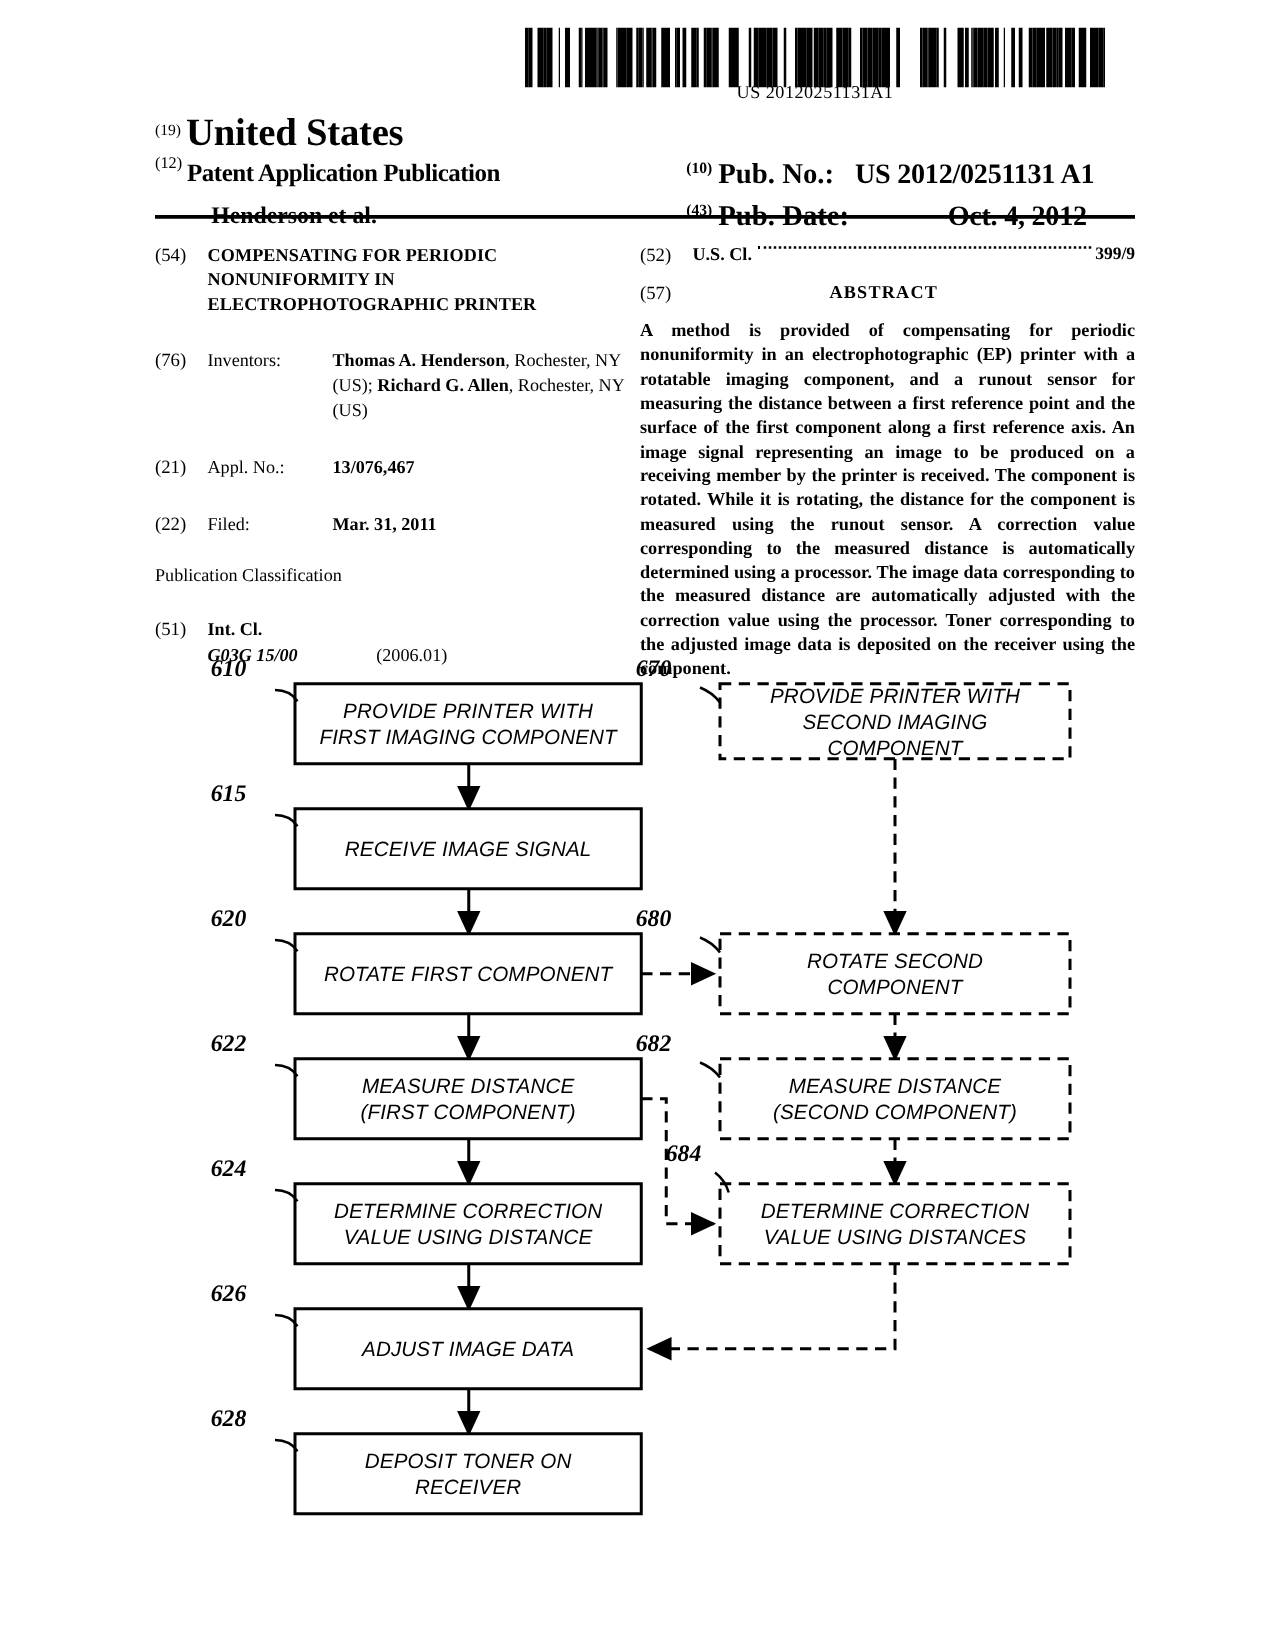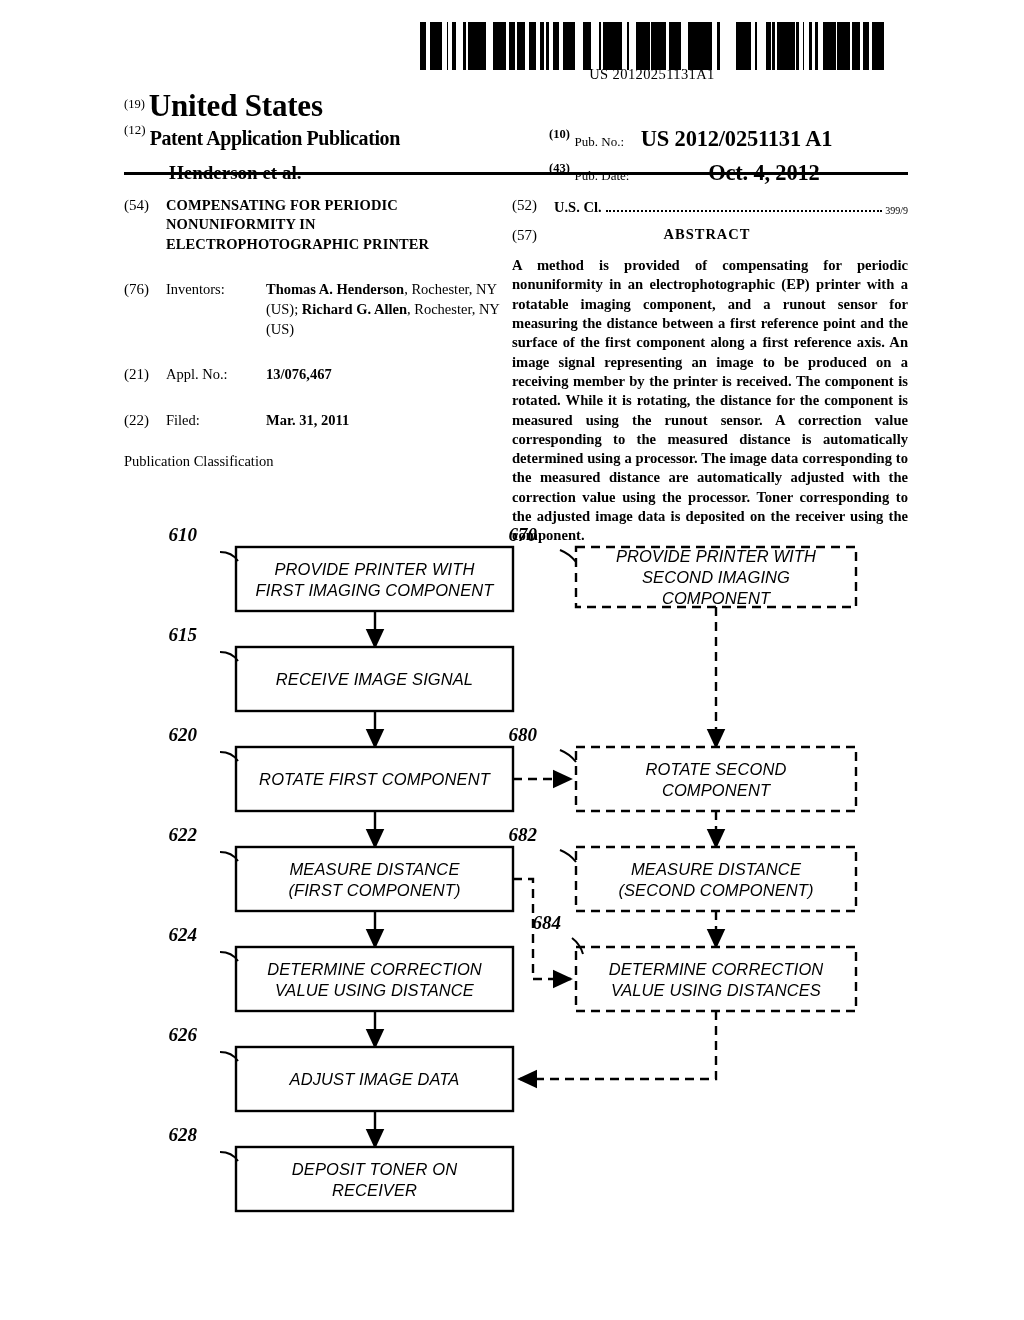--- a/index.html
+++ b/index.html
@@ -89,21 +89,21 @@
     font-weight: bold;
   }
   #pub-date-row {
     position: absolute;
     left: 425px;
     top: 72px;
     white-space: nowrap;
     font-size: 19px;
     font-weight: bold;
   }
-  .pub-label { font-size: 13px; font-weight: normal; }
+  .pub-label { font-size: 23px; font-weight: bold; }
   .pub-value {
     font-size: 22.5px;
     font-weight: bold;
     letter-spacing: -0.2px;
   }
   #pub-no-value { margin-left: 12px; }
   #pub-date-value { margin-left: 74px; }
 
   
   #header-rule {
@@ -183,31 +183,31 @@
     font-weight: bold;
     font-style: italic;
     width: 135px;
     flex: none;
   }
   #intcl-year { font-weight: normal; }
 
   
   #uscl-block {
     display: flex;
-    align-items: flex-end;
+    align-items: flex-start;
     margin-bottom: 10px;
   }
   #uscl-label { font-size: 14.5px; font-weight: bold; white-space: nowrap; }
   #uscl-dots {
     flex: 1;
     border-bottom: 2px dotted #000;
     margin: 0 3px 4px 4px;
     height: 1px;
   }
-  #uscl-value { font-size: 10px; font-weight: normal; white-space: nowrap; }
+  #uscl-value { font-size: 14px; font-weight: bold; white-space: nowrap; }
 
   #abstract-head-row {
     display: flex;
     margin-bottom: 10px;
   }
   #abstract-head-label {
     flex: 1;
     text-align: center;
     font-size: 14.5px;
     font-weight: bold;
@@ -447,20 +447,30 @@
   </div>
 
   <div class="inid-block" id="filed-block">
     <div class="inid">(22)</div>
     <div class="inid-label">Filed:</div>
     <div class="inid-body val-bold">Mar. 31, 2011</div>
   </div>
 
   <div id="pub-class-heading">Publication Classification</div>
 
+  <div class="inid-block">
+    <div class="inid">(51)</div>
+    <div class="inid-body" id="intcl-body">
+      <div id="intcl-head">Int. Cl.</div>
+      <div id="intcl-row">
+        <span id="intcl-code">G03G 15/00</span>
+        <span id="intcl-year">(2006.01)</span>
+      </div>
+    </div>
+  </div>
 </div>
 
 <div id="col-right">
 
   <div id="uscl-block">
     <span class="inid">(52)</span>
     <span id="uscl-label">U.S. Cl.</span>
     <span id="uscl-dots"></span>
     <span id="uscl-value">399/9</span>
   </div>

